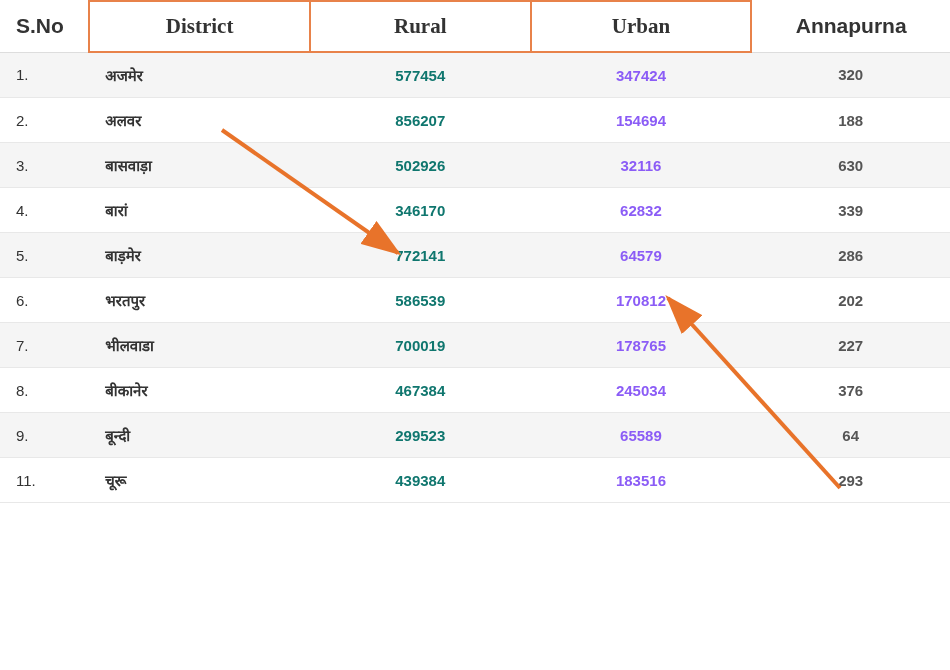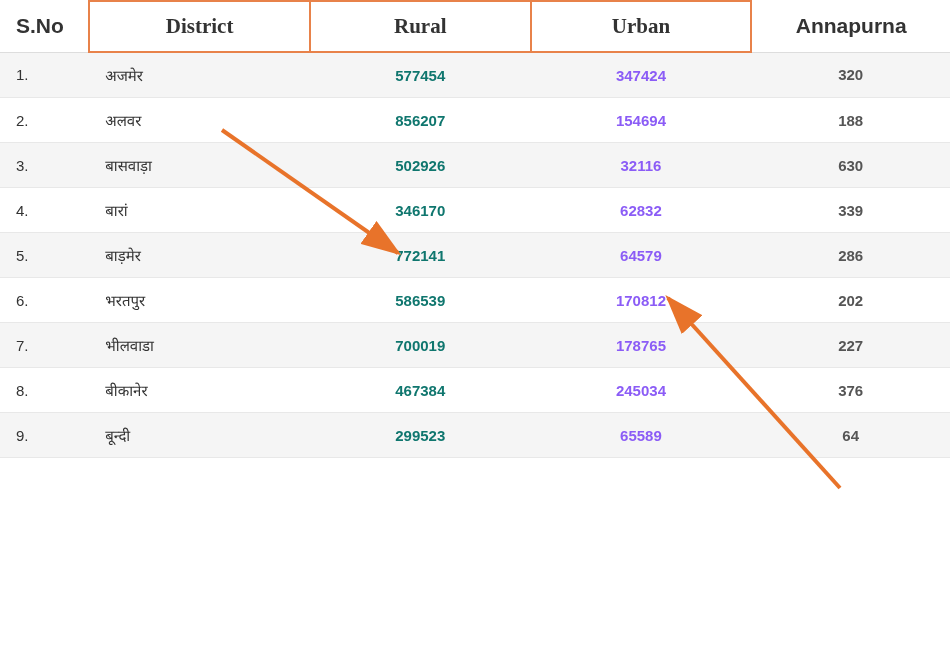--- a/index.html
+++ b/index.html
@@ -50,20 +50,21 @@
       font-size: 15px;
     }
     tbody td:first-child {
       color: #333;
       font-weight: normal;
       text-align: left;
     }
     tbody td.district-cell {
       color: #333;
       text-align: left;
+      font-weight: bold;
     }
     tbody td.rural-cell {
       color: #0f766e;
       font-weight: bold;
       text-align: center;
     }
     tbody td.urban-cell {
       color: #8b5cf6;
       font-weight: bold;
       text-align: center;
@@ -152,20 +153,27 @@
         <td class="urban-cell">245034</td>
         <td class="annapurna-cell">376</td>
       </tr>
       <tr>
         <td>9.</td>
         <td class="district-cell">बून्दी</td>
         <td class="rural-cell">299523</td>
         <td class="urban-cell">65589</td>
         <td class="annapurna-cell">64</td>
       </tr>
+      <tr>
+        <td>11.</td>
+        <td class="district-cell">चूरू</td>
+        <td class="rural-cell">439384</td>
+        <td class="urban-cell">183516</td>
+        <td class="annapurna-cell">293</td>
+      </tr>
     </tbody>
 </table>
 
 <svg class="arrow-overlay" xmlns="http://www.w3.org/2000/svg">
 
   <defs>
     <marker id="arrowhead1" markerWidth="10" markerHeight="7" refX="9" refY="3.5" orient="auto">
       <polygon points="0 0, 10 3.5, 0 7" fill="#e8732a"></polygon>
     </marker>
     <marker id="arrowhead2" markerWidth="10" markerHeight="7" refX="9" refY="3.5" orient="auto">

